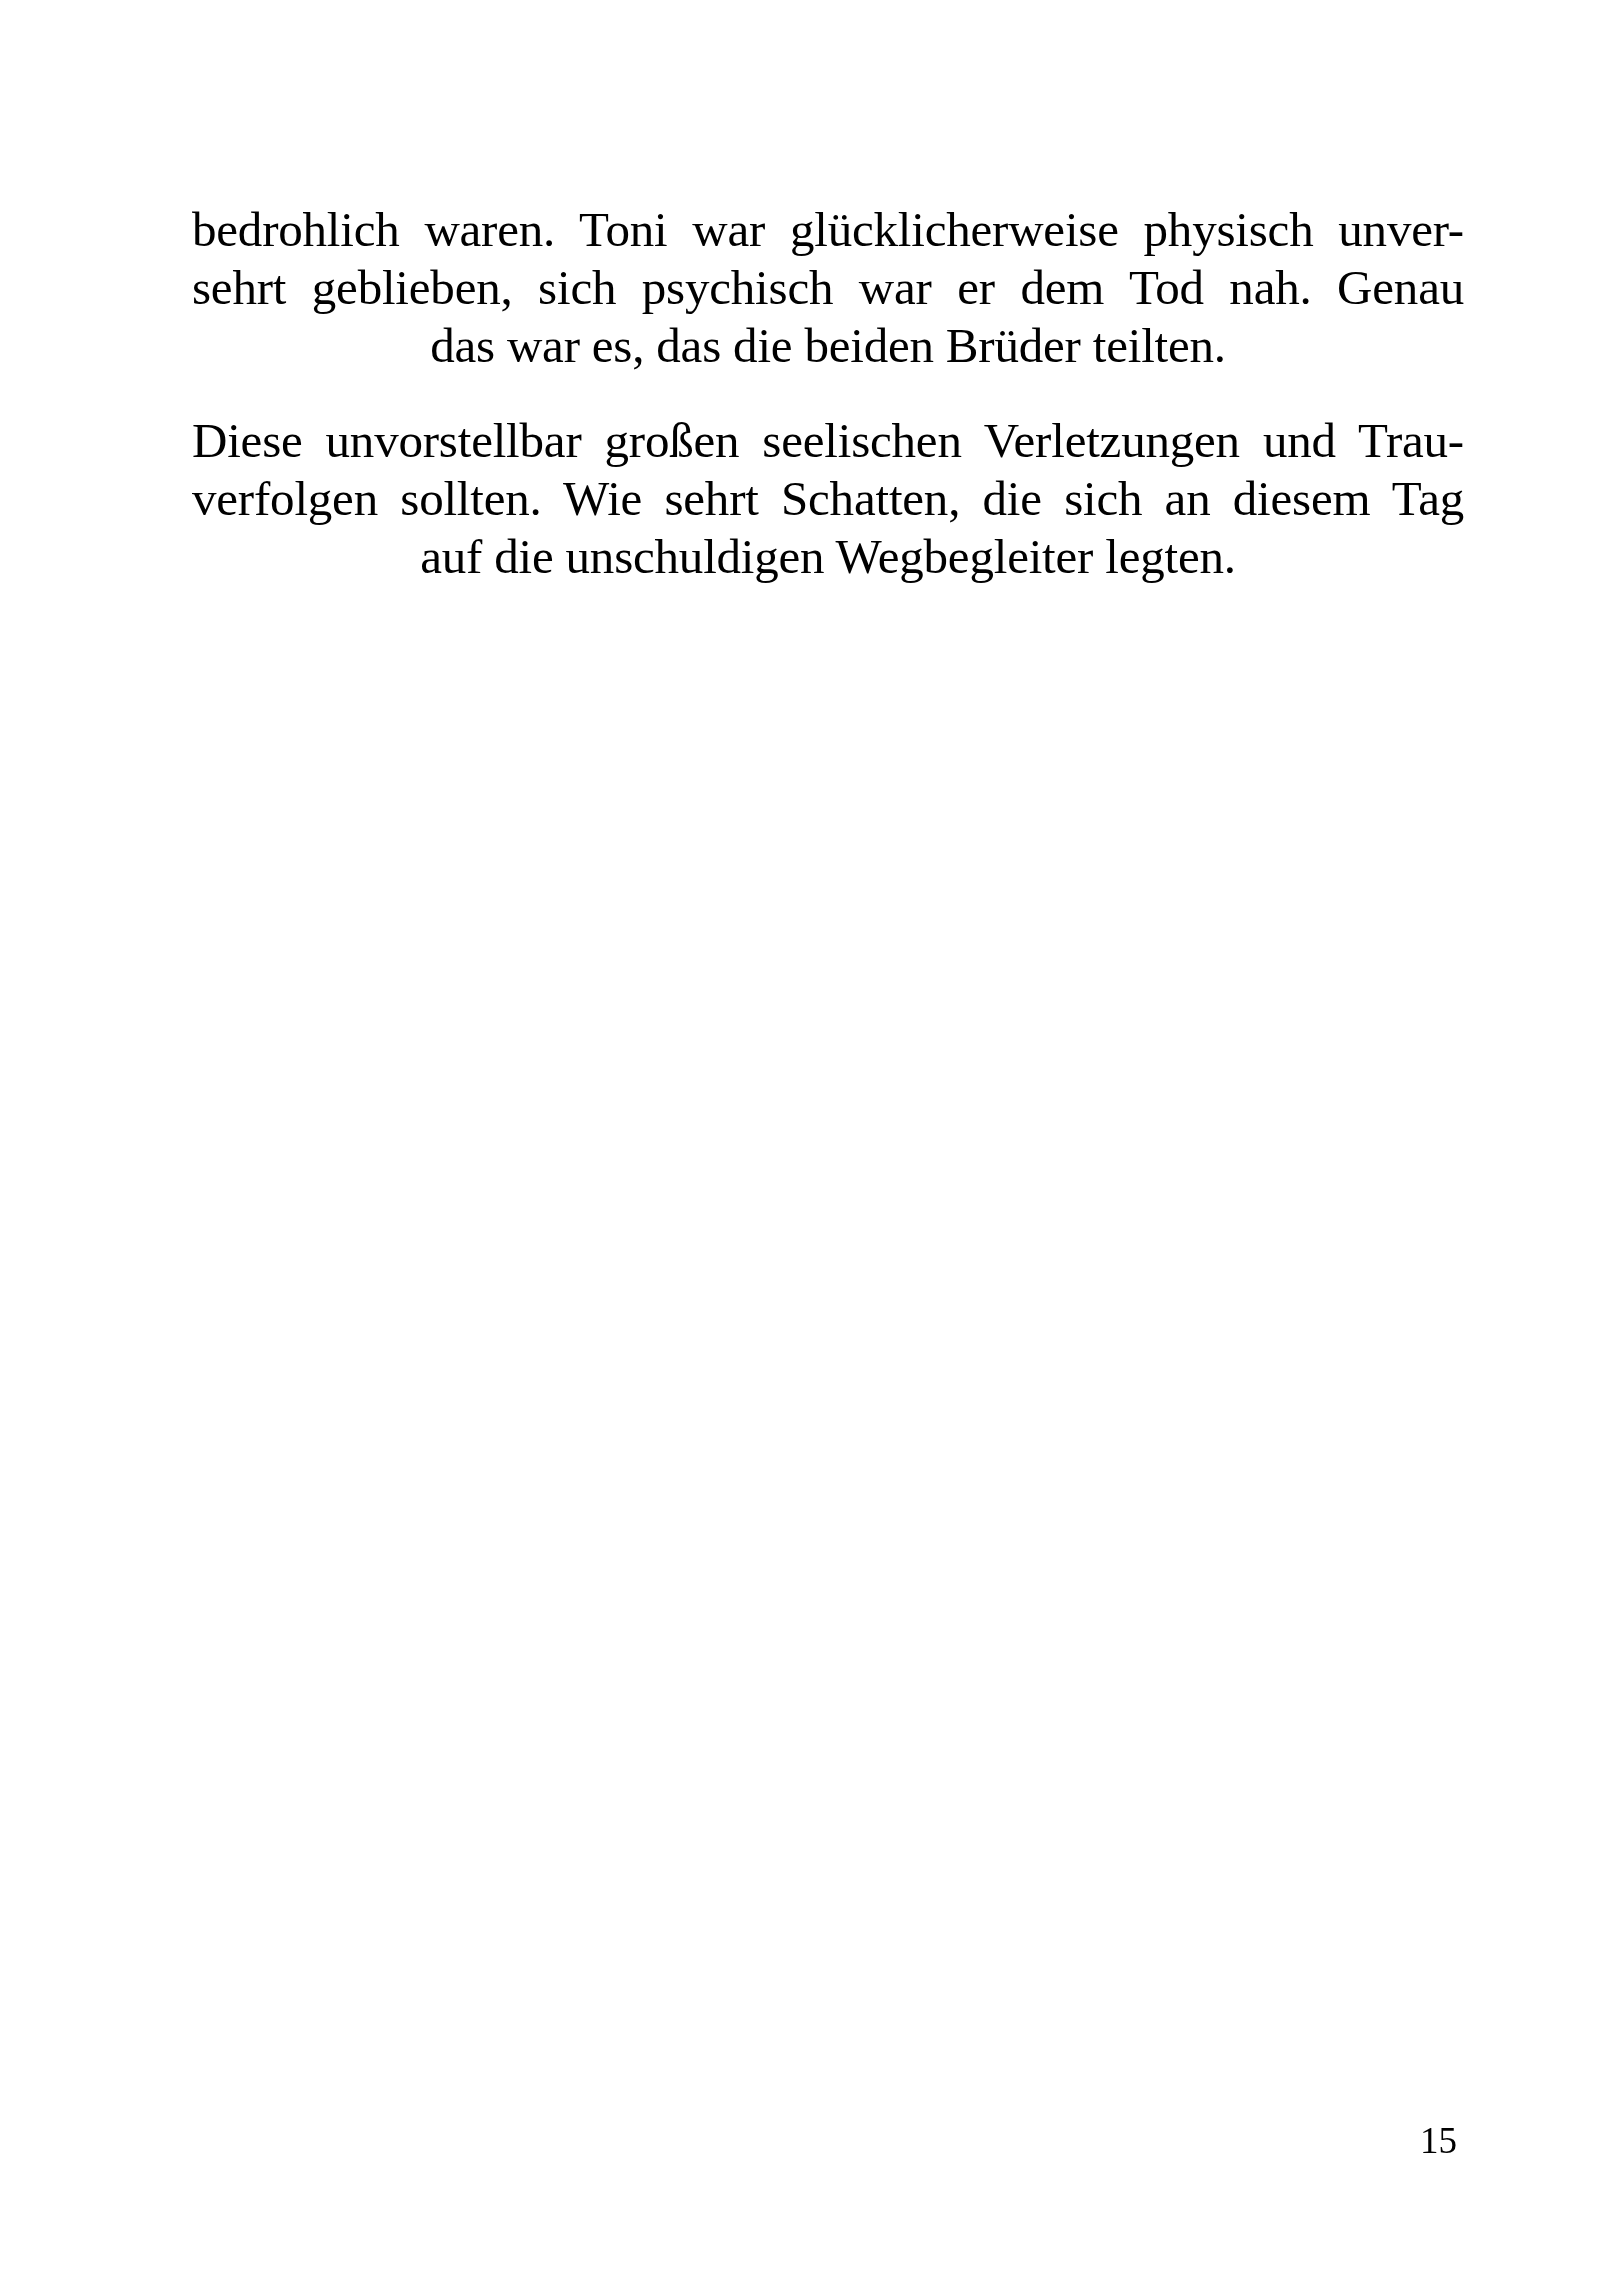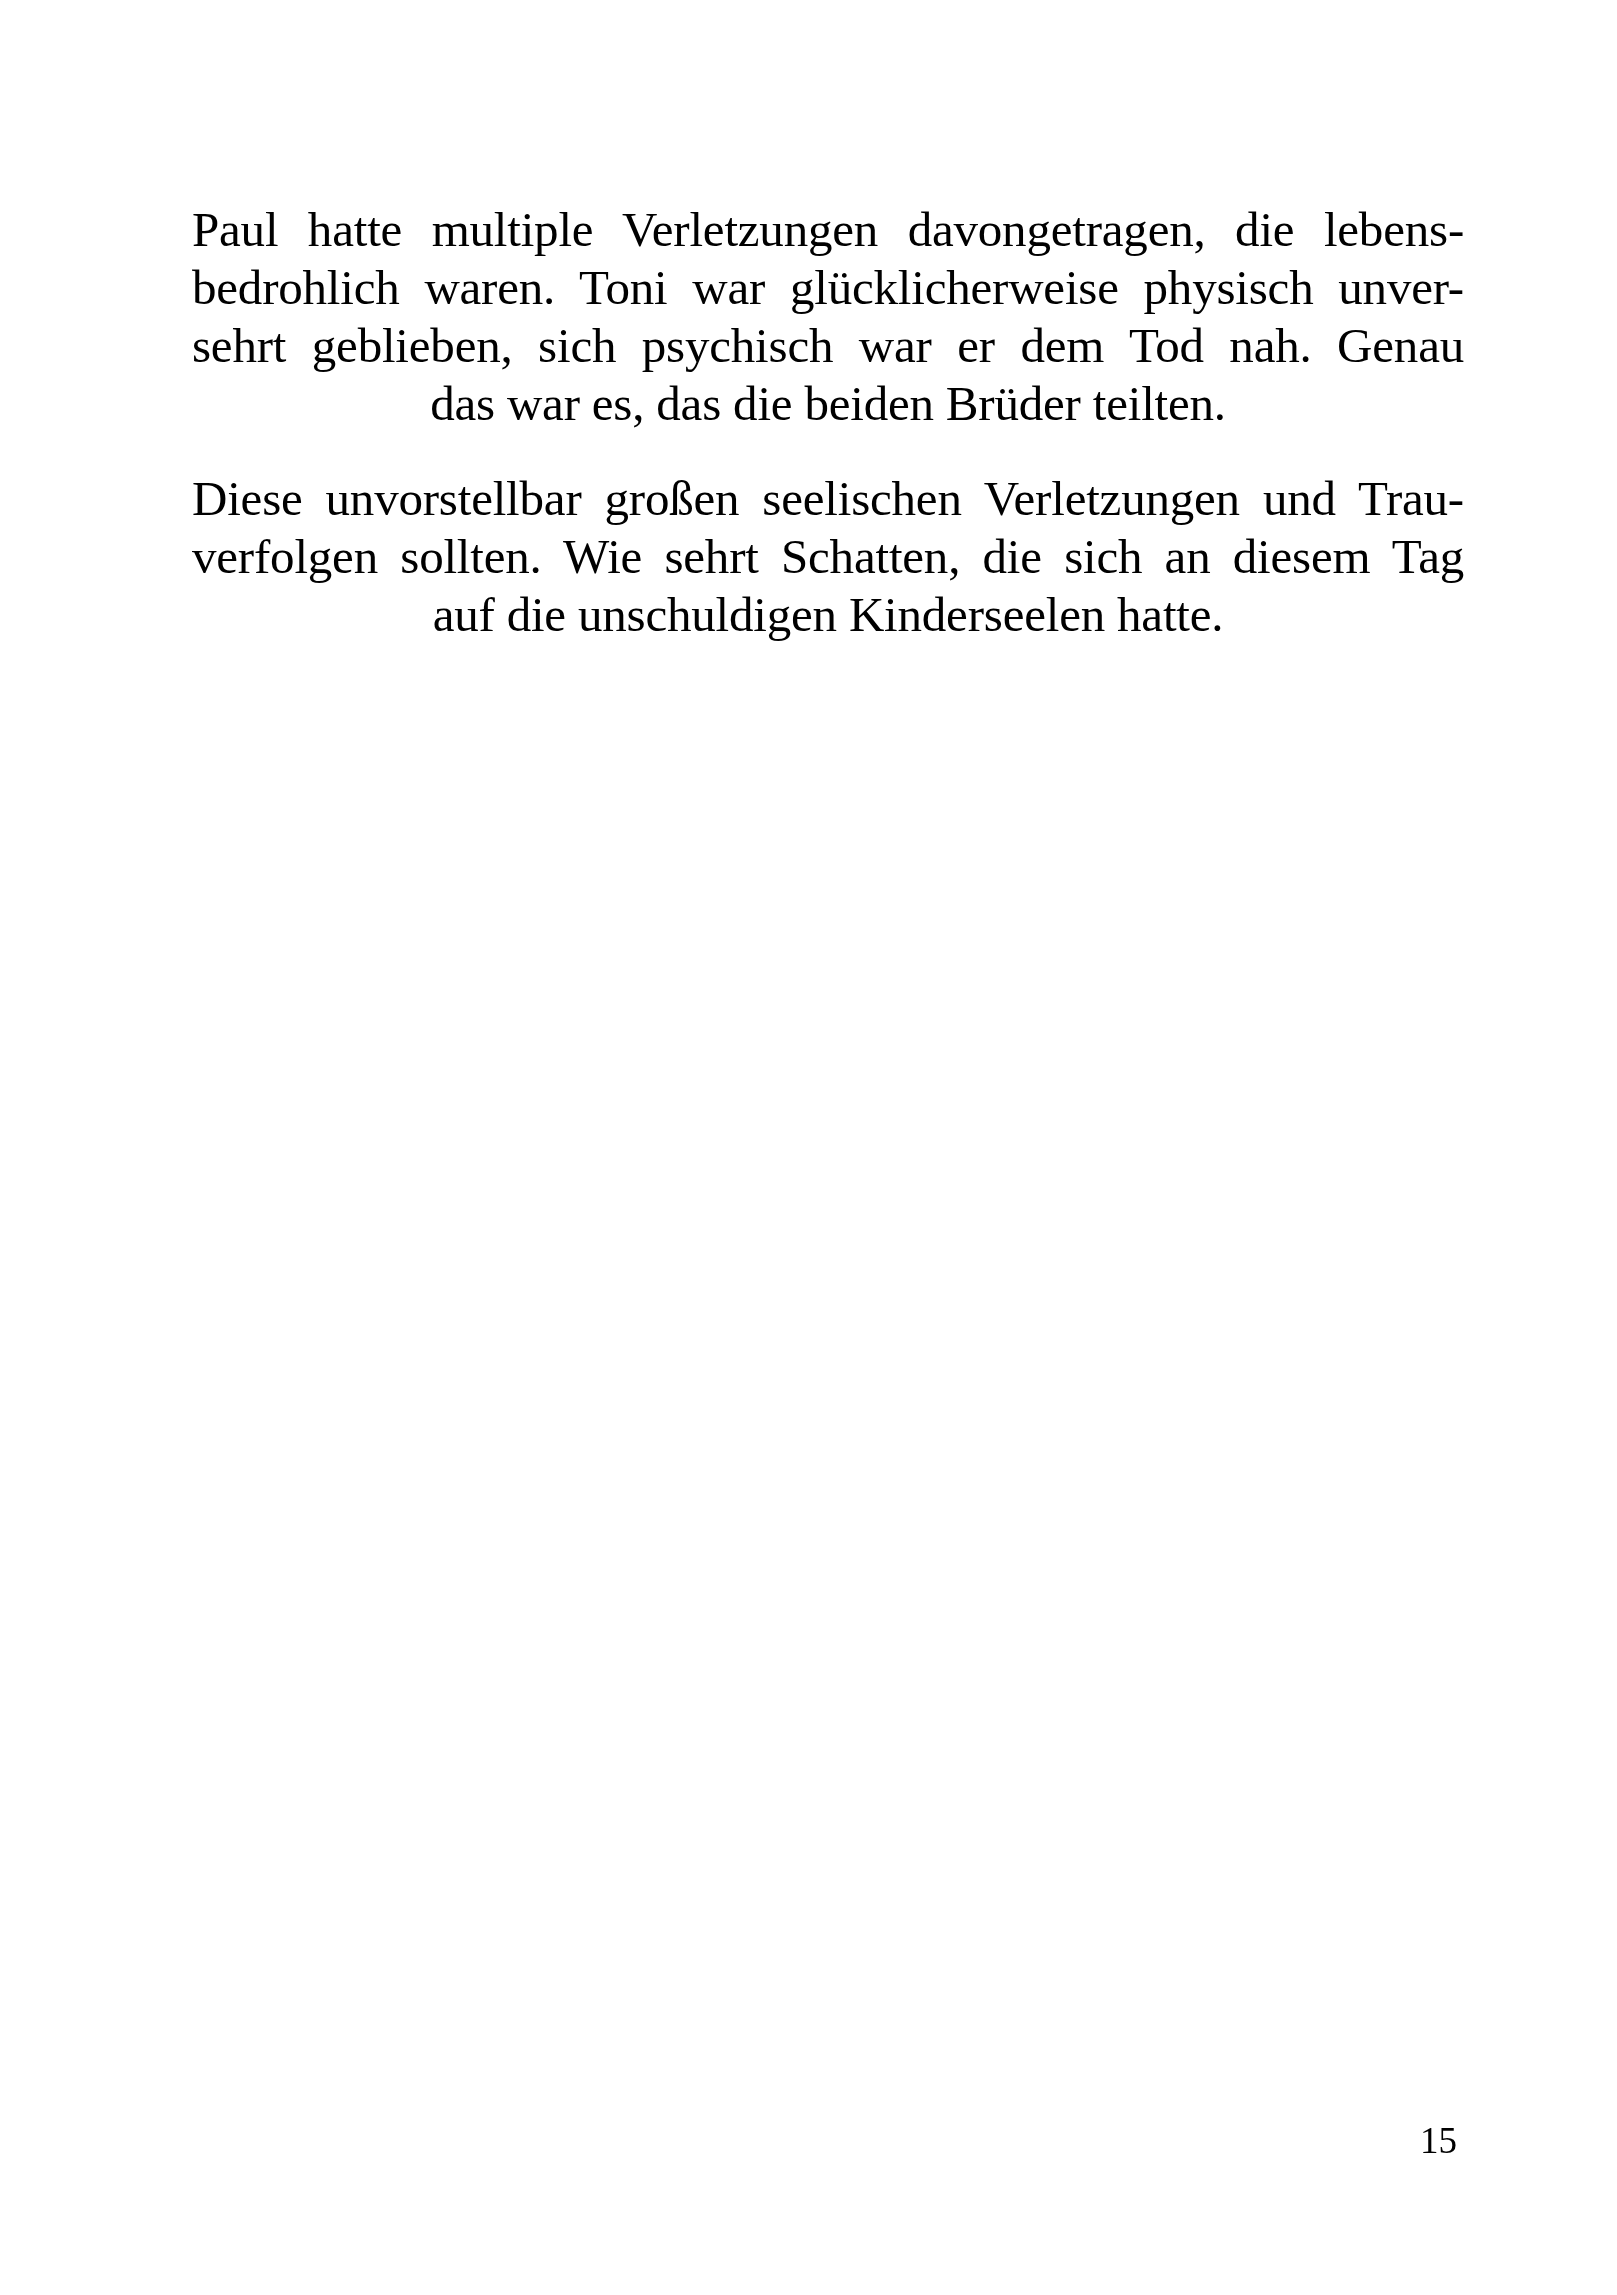--- a/index.html
+++ b/index.html
@@ -48,30 +48,29 @@
   }
 </style>
 </head>
 <body>
 
 <div class="page">
 
   <div class="text-block">
 
     <div class="paragraph">
-      <div class="line line-justified">Paul hatte multiple Verletzungen davongetragen, die lebens-</div>
       <div class="line line-justified">bedrohlich waren. Toni war glücklicherweise physisch unver-</div>
       <div class="line line-justified">sehrt geblieben, sich psychisch war er dem Tod nah. Genau</div>
       <div class="line line-last">das war es, das die beiden Brüder teilten.</div>
     </div>
 
     <div class="paragraph">
       <div class="line line-justified">Diese unvorstellbar großen seelischen Verletzungen und Trau-</div>
       <div class="line line-justified">verfolgen sollten. Wie sehrt Schatten, die sich an diesem Tag</div>
-      <div class="line line-last">auf die unschuldigen Kinderseelen hatte.</div>
+      <div class="line line-last">auf die unschuldigen Wegbegleiter legten.</div>
     </div>
 
   </div>
 
   <div class="page-number">15</div>
 
 </div>
 
 
 </body></html>

